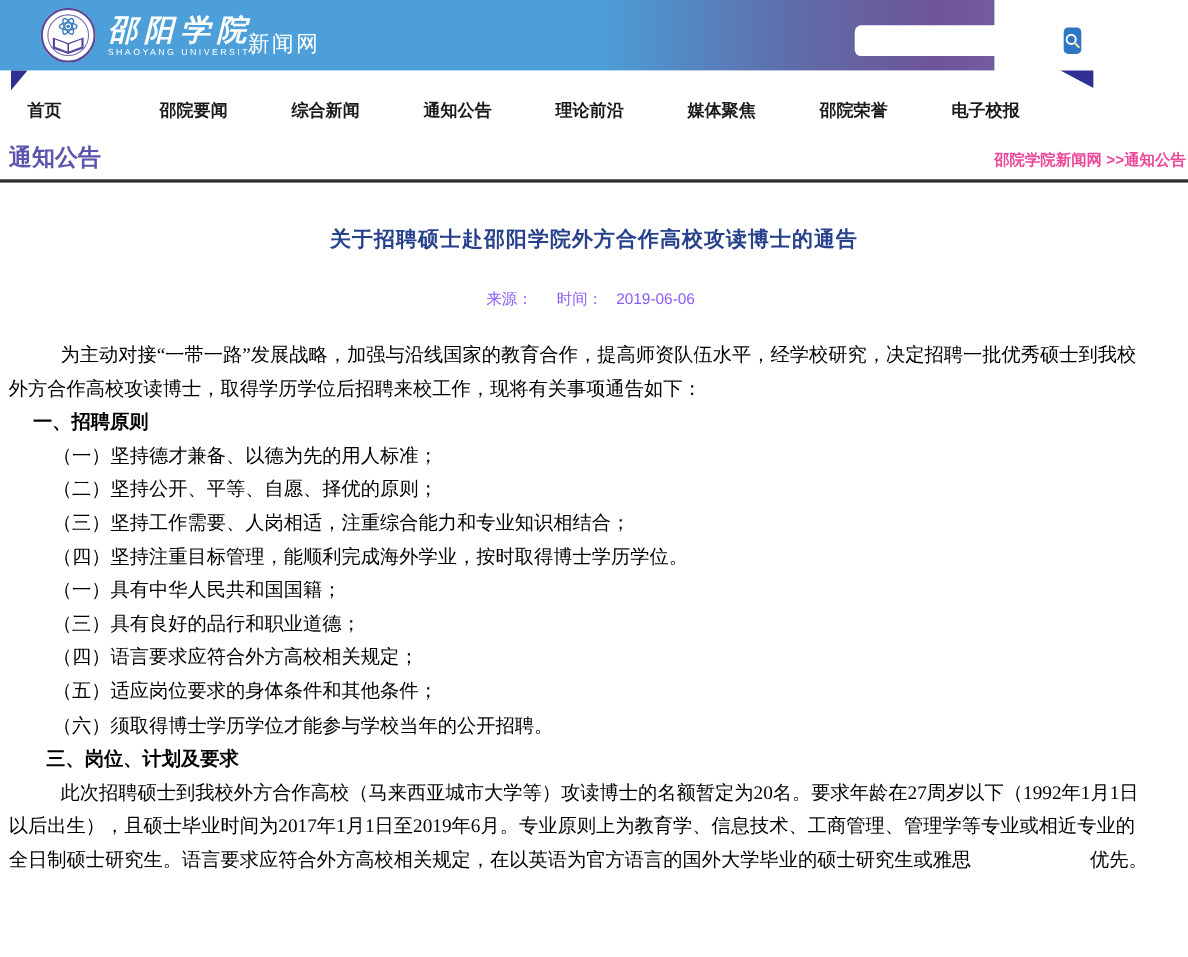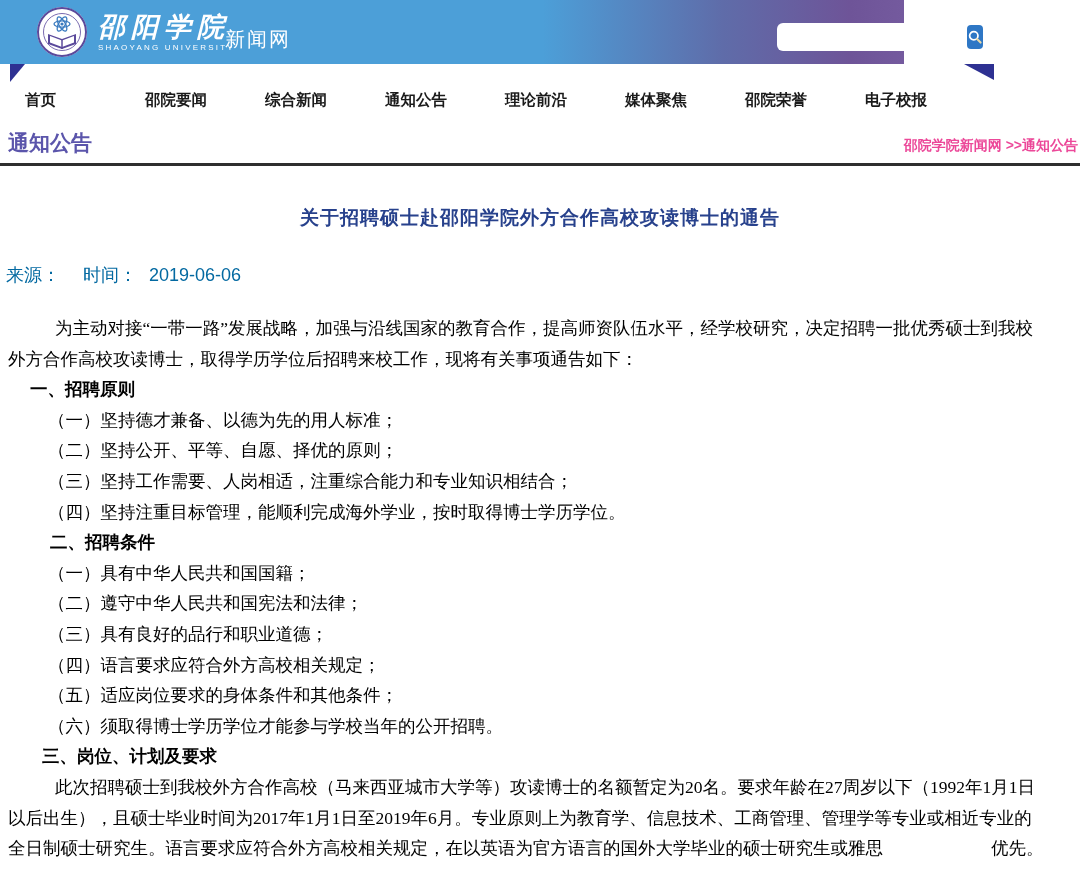--- a/index.html
+++ b/index.html
@@ -45,21 +45,21 @@
     margin:18px 2px 0 8px; }
   .section-title { color:#5B55AB; font-size:21px; font-weight:bold; }
   .breadcrumb { color:#ec4899; font-size:14px; font-weight:bold; padding-bottom:2px; }
   .breadcrumb .crumb-link { cursor:pointer; }
   .divider { width:1080px; height:3px; background:#2f2f2f; margin-top:6px; }
 
   
   .article { position:relative; }
   .article-title { text-align:center; margin-top:39px; color:#27418C;
     font-size:19px; font-weight:bold; letter-spacing:1px; }
-  .article-meta { margin-top:32px; color:#0369a1; font-size:18px; }
+  .article-meta { text-align:center; margin-top:32px; color:#8b5cf6; font-size:14px; }
   .article-meta span { margin:0 6px; }
 
   .article-body { margin-top:26px; padding:0 34px 0 8px; color:#000;
     font-family:"Liberation Serif","DejaVu Serif",serif;
     font-size:17.5px; line-height:30.6px; }
   .para { text-indent:47px; }
   .sec-h { font-weight:bold; }
   .sec-h.h1 { padding-left:22px; }
   .sec-h.h2 { padding-left:42px; }
   .sec-h.h3 { padding-left:34px; }
@@ -137,23 +137,21 @@
 
     <div class="article-body">
       <p class="para">为主动对接“一带一路”发展战略，加强与沿线国家的教育合作，提高师资队伍水平，经学校研究，决定招聘一批优秀硕士到我校外方合作高校攻读博士，取得学历学位后招聘来校工作，现将有关事项通告如下：</p>
 
       <div class="sec-h h1">一、招聘原则</div>
       <div class="item">（一）坚持德才兼备、以德为先的用人标准；</div>
       <div class="item">（二）坚持公开、平等、自愿、择优的原则；</div>
       <div class="item">（三）坚持工作需要、人岗相适，注重综合能力和专业知识相结合；</div>
       <div class="item">（四）坚持注重目标管理，能顺利完成海外学业，按时取得博士学历学位。</div>
 
-      <div class="sec-h h2">二、招聘条件</div>
       <div class="item">（一）具有中华人民共和国国籍；</div>
-      <div class="item">（二）遵守中华人民共和国宪法和法律；</div>
       <div class="item">（三）具有良好的品行和职业道德；</div>
       <div class="item">（四）语言要求应符合外方高校相关规定；</div>
       <div class="item">（五）适应岗位要求的身体条件和其他条件；</div>
       <div class="item">（六）须取得博士学历学位才能参与学校当年的公开招聘。</div>
 
       <div class="sec-h h3">三、岗位、计划及要求</div>
       <p class="para"><span>此次招聘硕士到我校外方合作高校（马来西亚城市大学等）攻读博士的名额暂定为20名。要求年龄在27周岁以下（1992年1月1日以后出生），且硕士毕业时间为2017年1月1日至2019年6月。专业原则上为教育学、信息技术、工商管理、管理学等专业或相近专业的全日制硕士研究生。语言要求应符合外方高校相关规定，在以英语为官方语言的国外大学毕业的硕士研究生或雅思</span><span class="obscured-gap"></span><span>优先。</span></p>
     </div>
 
   </main>

